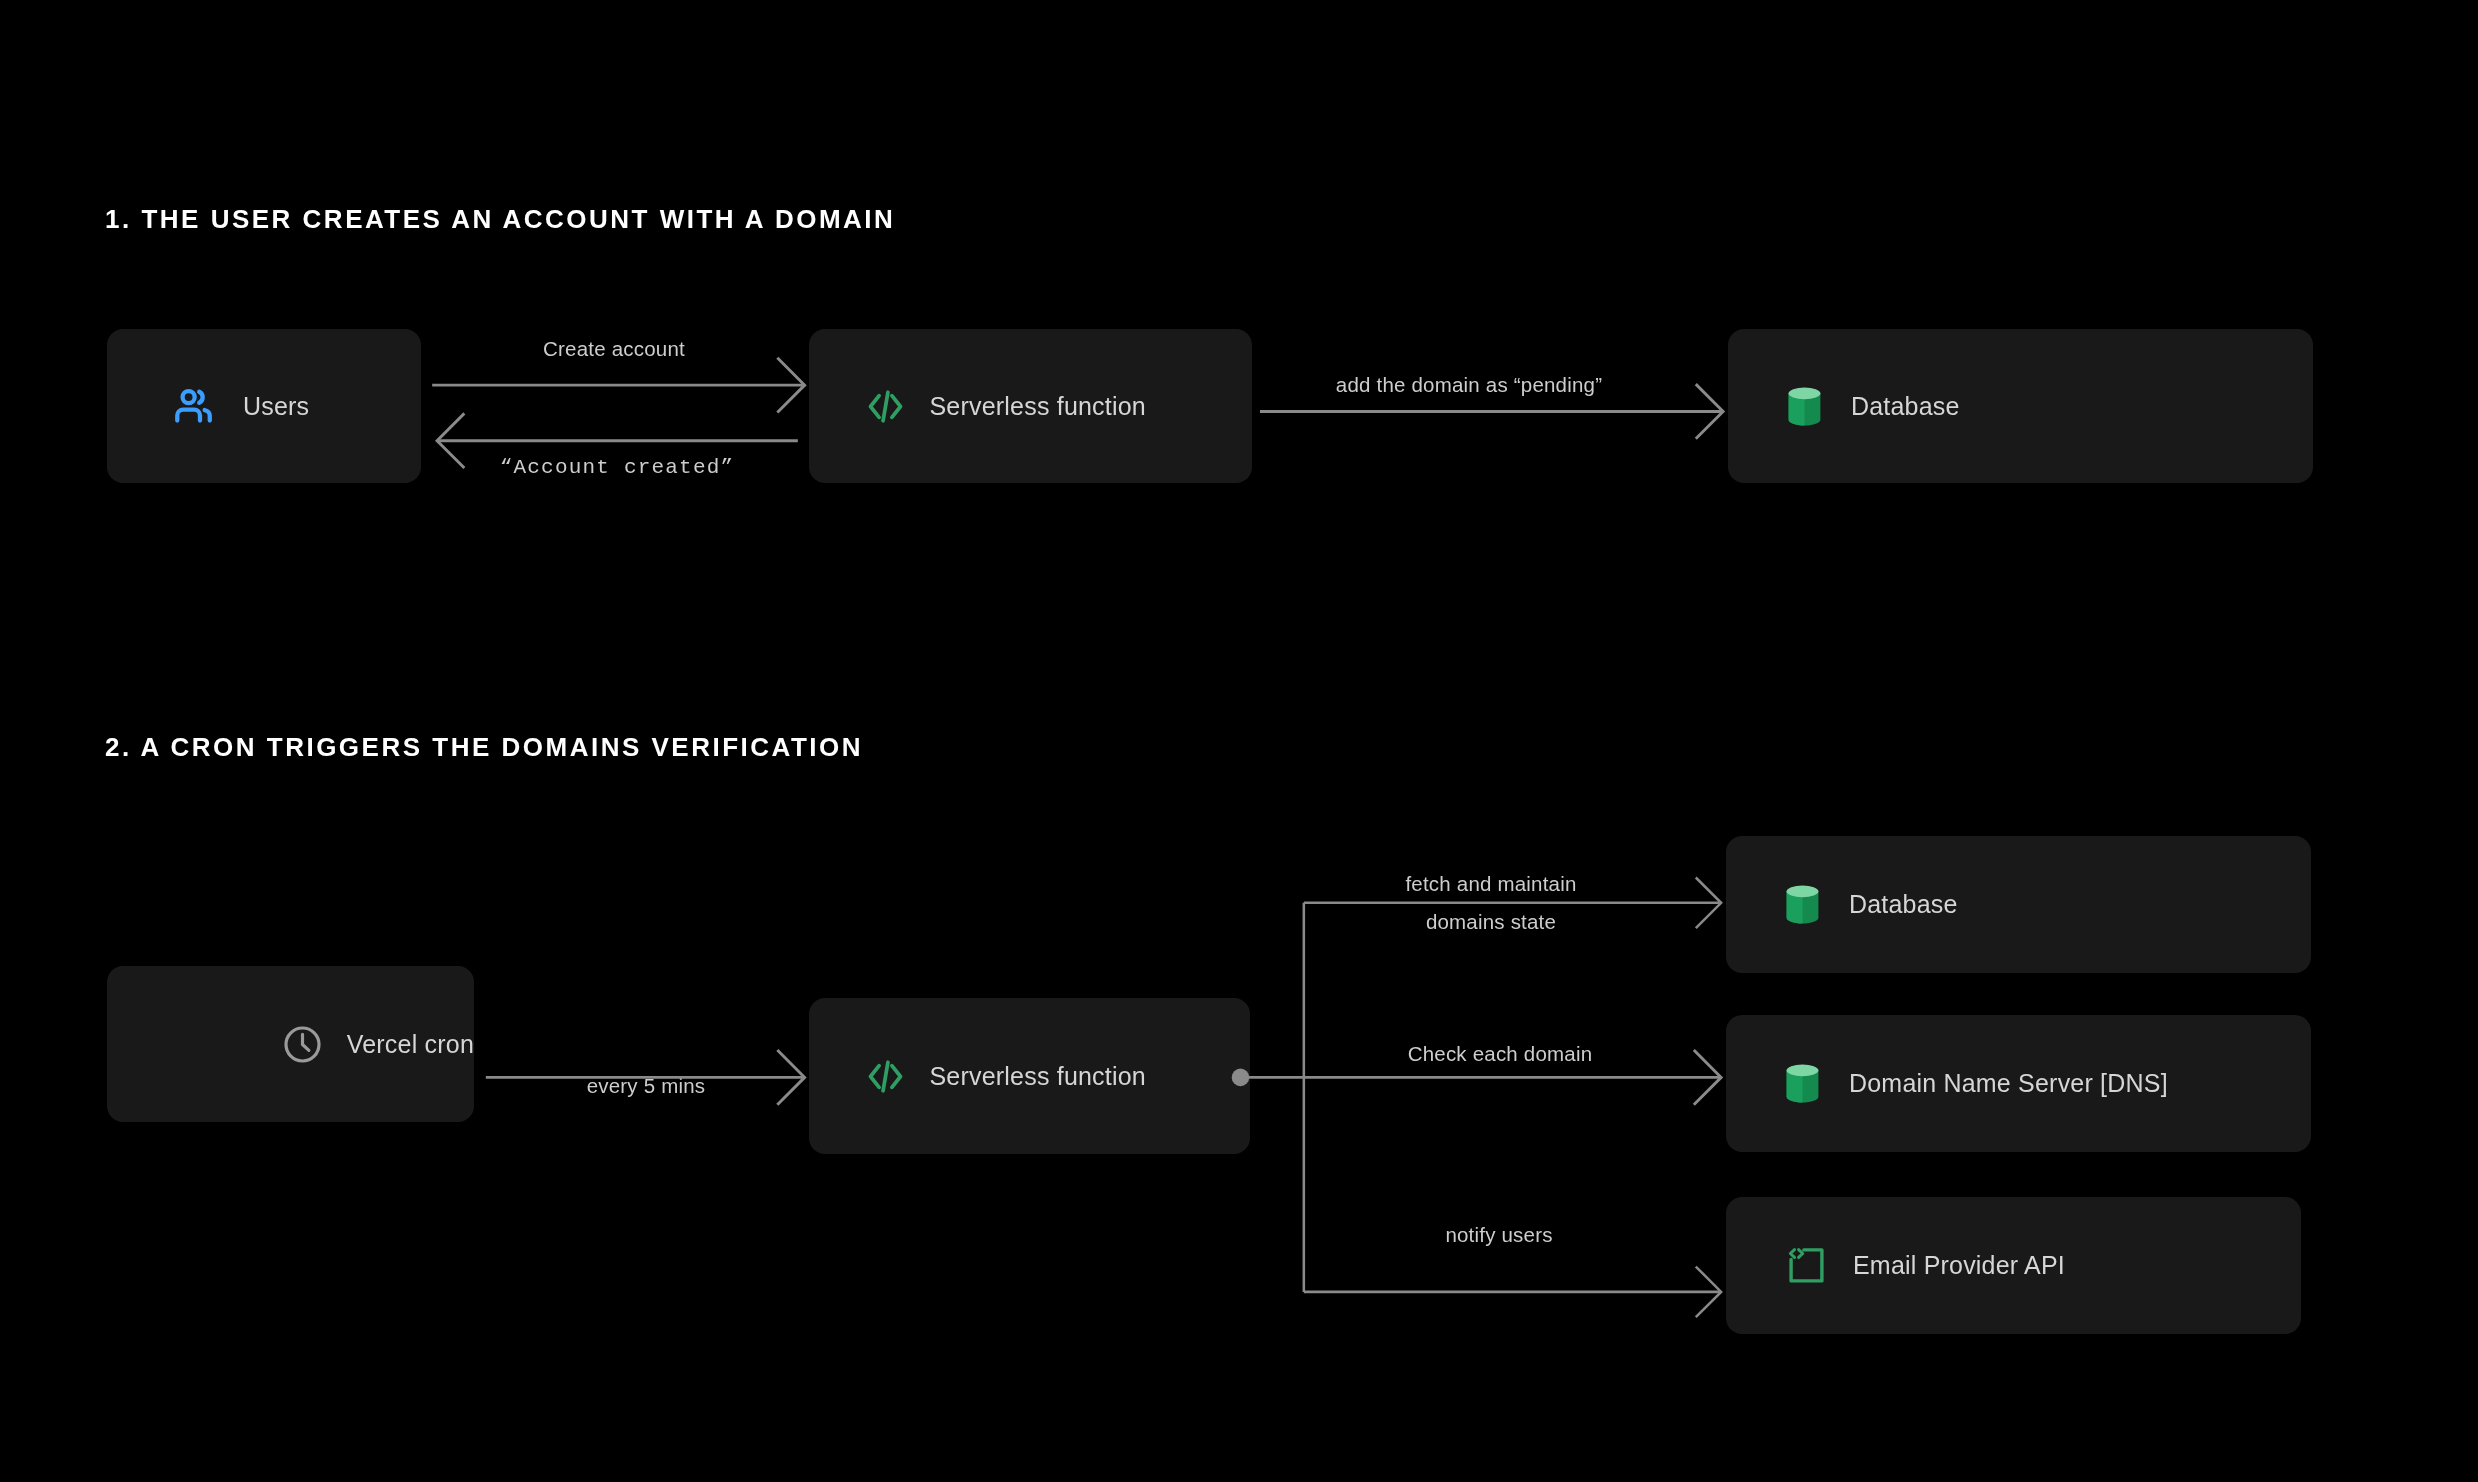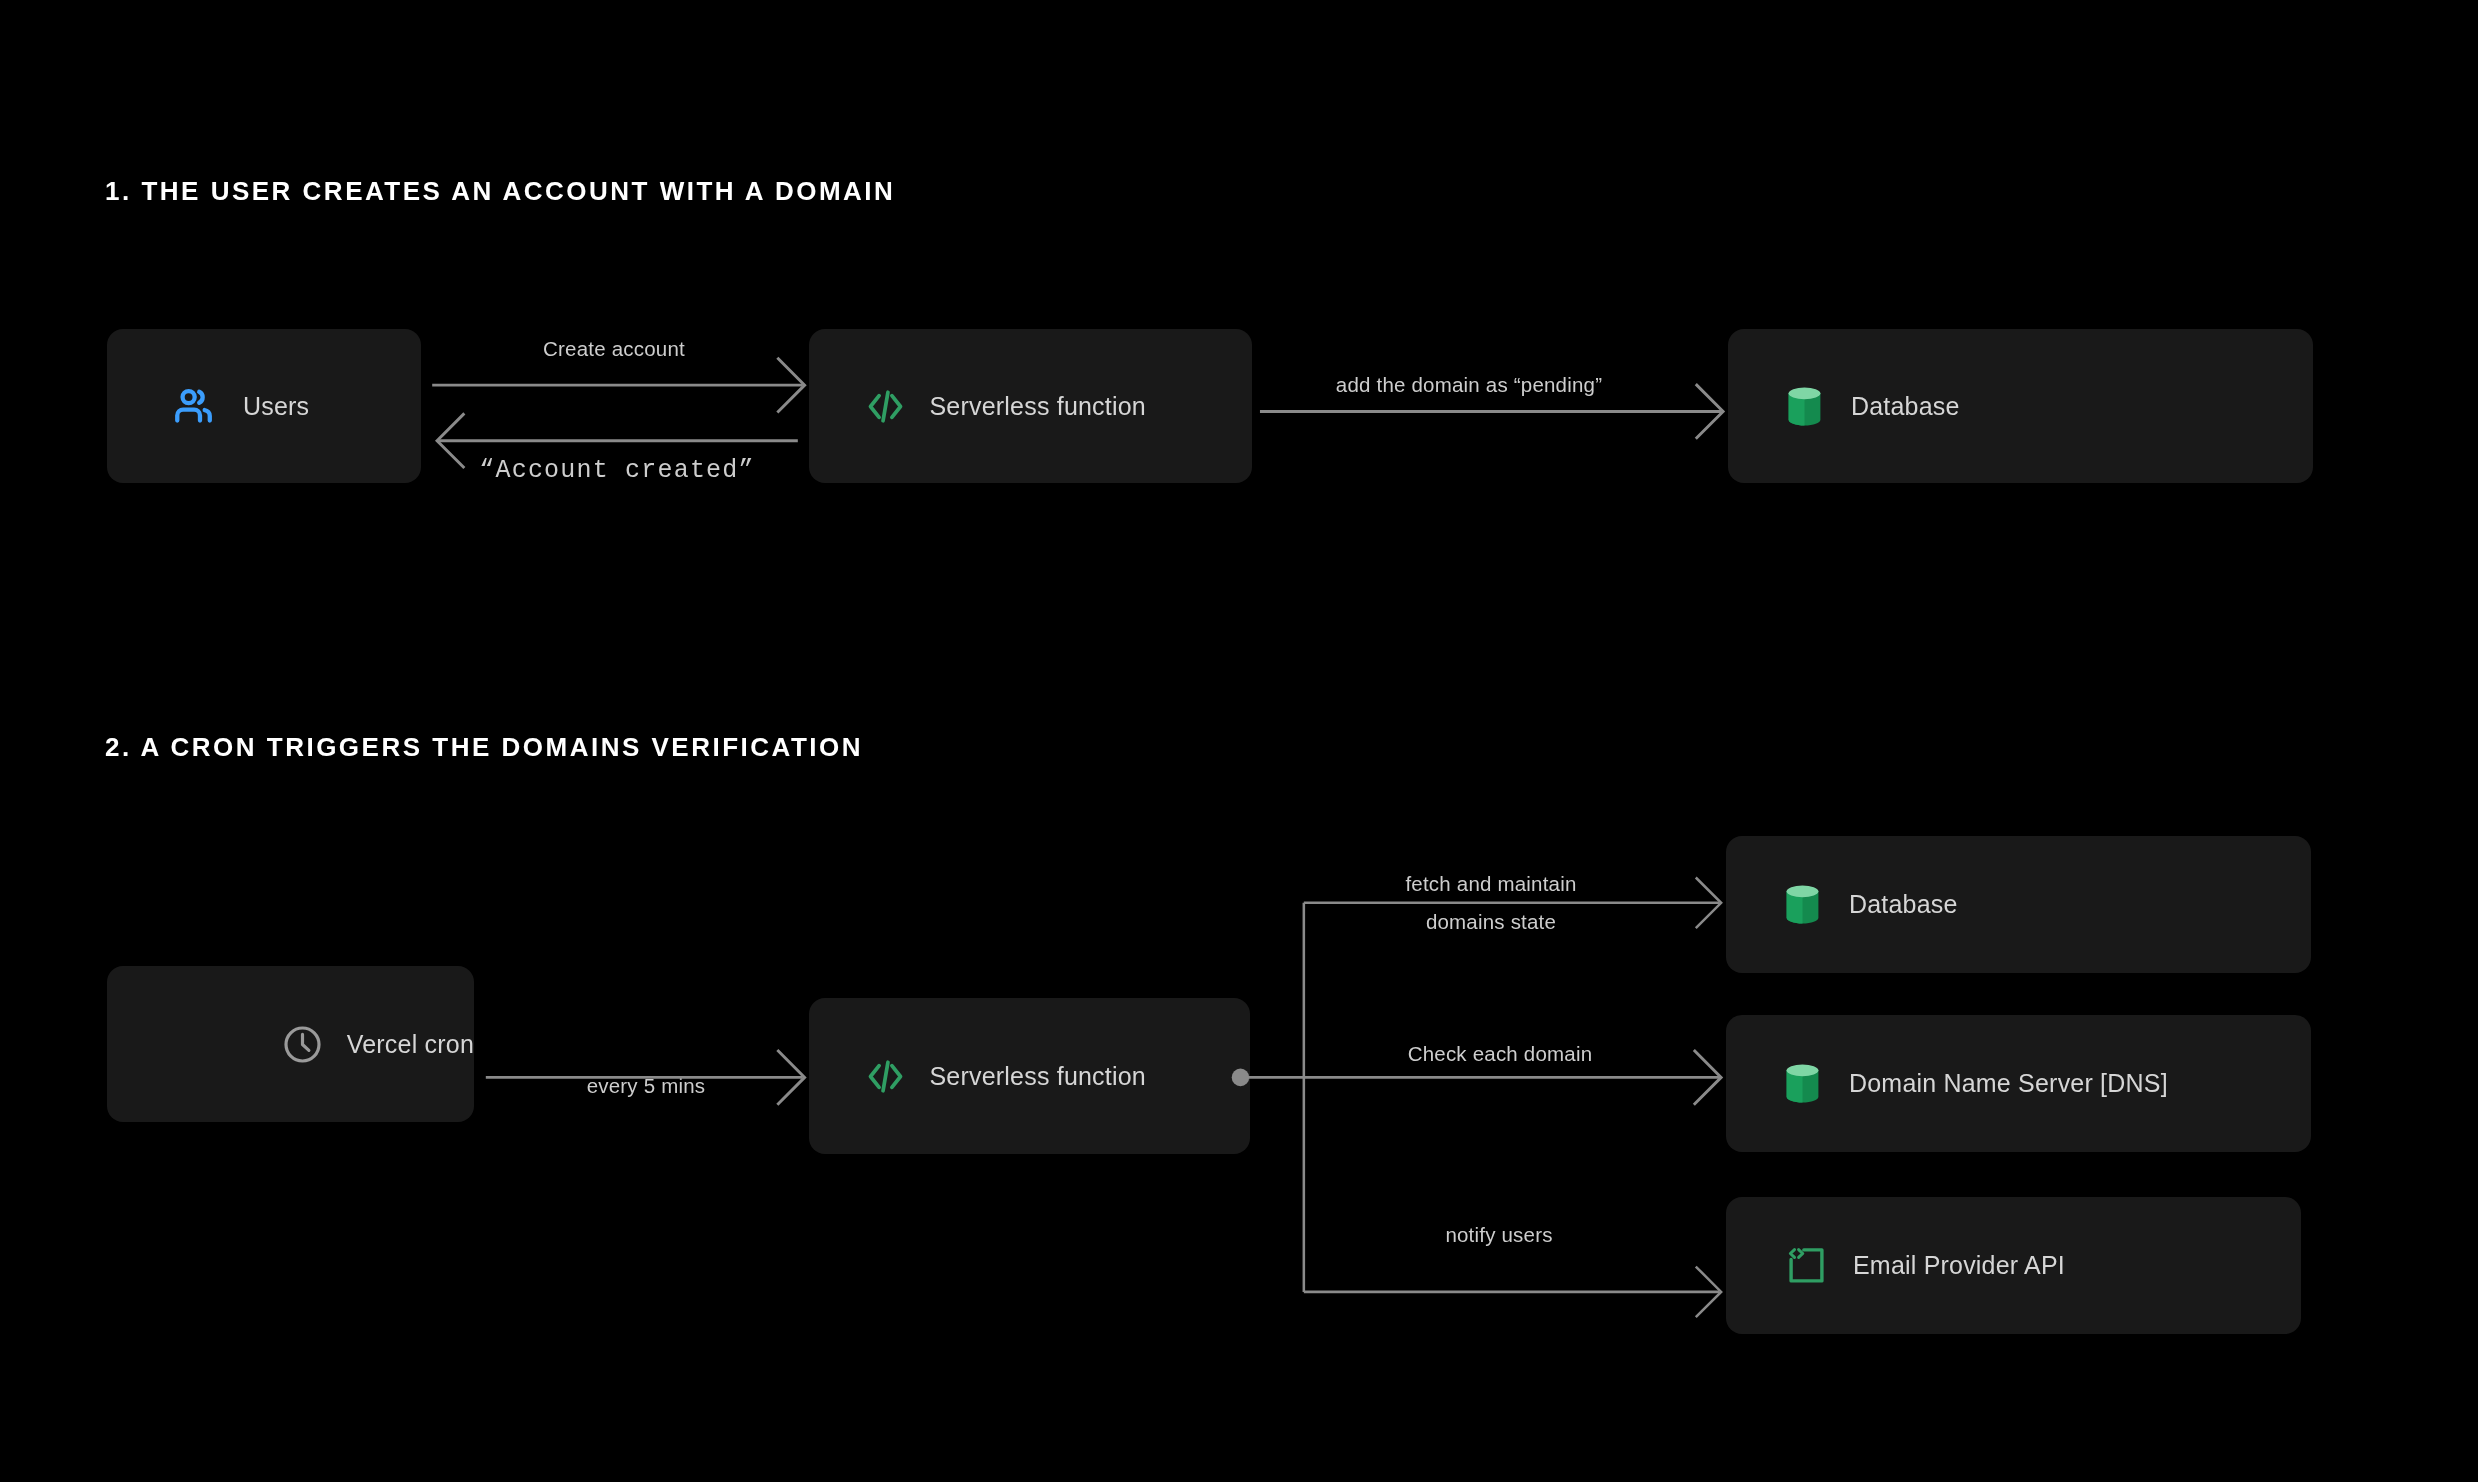--- a/index.html
+++ b/index.html
@@ -24,21 +24,21 @@
   
   .section-title {
     position: absolute;
     color: #ffffff;
     font-size: 26px;
     font-weight: 700;
     letter-spacing: 2.5px;
     text-transform: uppercase;
     white-space: nowrap;
   }
-  #title-1 { left: 105px; top: 176px; }
+  #title-1 { left: 105px; top: 204px; }
   #title-2 { left: 105px; top: 732px; }
 
   
   .node {
     position: absolute;
     background: #191919;
     border-radius: 16px;
     display: flex;
     align-items: center;
     box-sizing: border-box;
@@ -76,21 +76,21 @@
   .edge-label {
     position: absolute;
     color: #cdcdcd;
     font-size: 20.5px;
     white-space: nowrap;
     letter-spacing: 0.2px;
   }
   .edge-label.mono {
     font-family: "Liberation Mono", "DejaVu Sans Mono", monospace;
     letter-spacing: 1.2px;
-    font-size: 25px;
+    font-size: 21px;
   }
   .edge-label.center { transform: translateX(-50%); }
 
   #lbl-create-account   { left: 614px;  top: 337px; }
   #lbl-account-created  { left: 617px;  top: 456px; }
   #lbl-add-domain       { left: 1469px; top: 373px; }
   #lbl-every-5-mins     { left: 646px;  top: 1046px; margin-top: 28px; }
   #lbl-fetch-1          { left: 1491px; top: 872px; }
   #lbl-fetch-2          { left: 1491px; top: 910px; }
   #lbl-check-domain     { left: 1500px; top: 1042px; }

